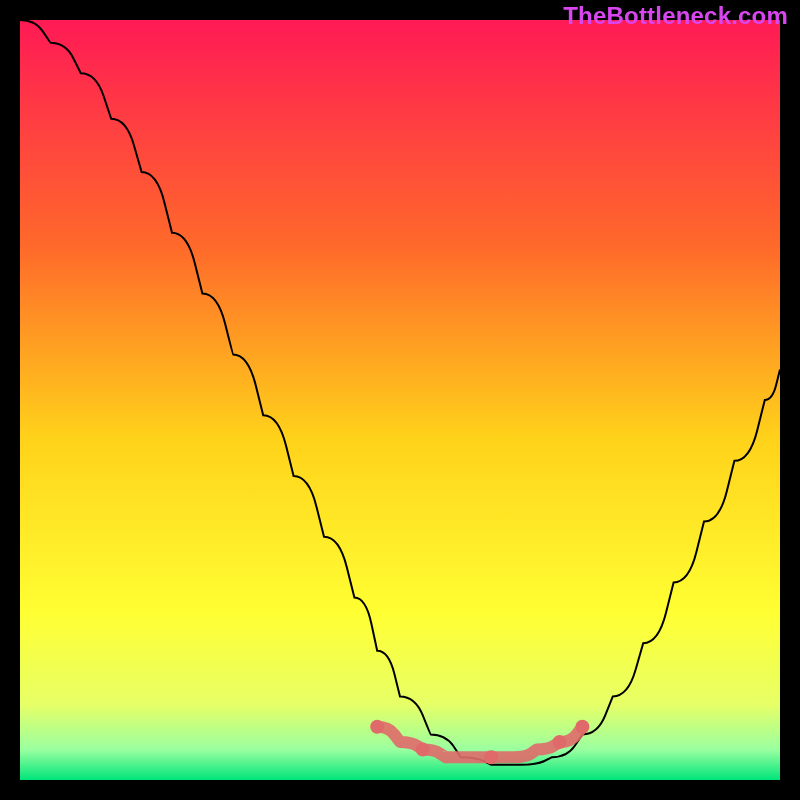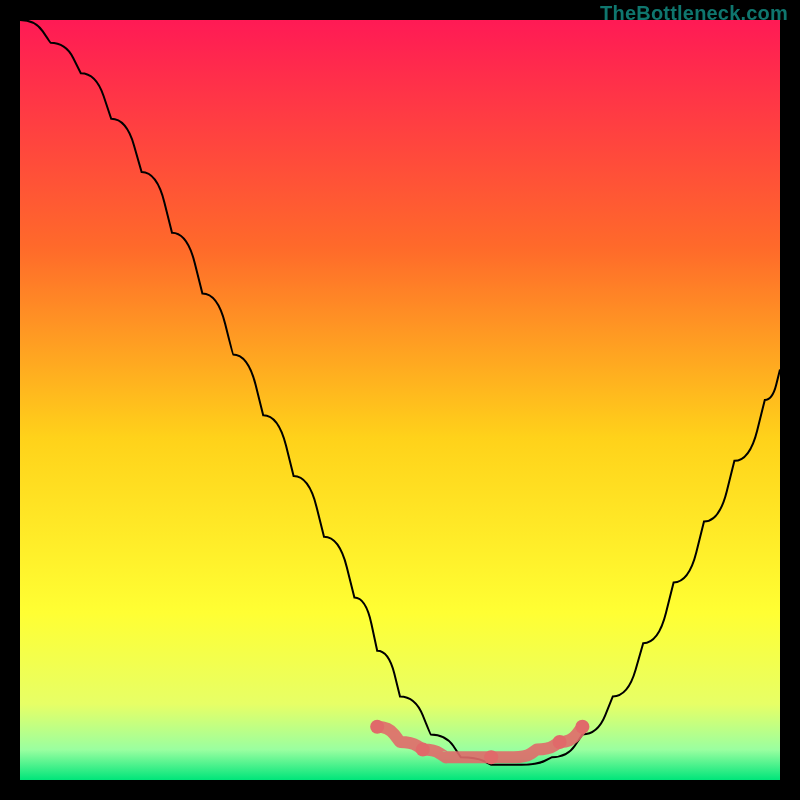--- a/index.html
+++ b/index.html
@@ -14,22 +14,22 @@
   .outer {
     width: 800px;
     height: 800px;
     background: #000;
     position: relative;
   }
   .watermark {
     position: absolute;
     top: 2px;
     right: 12px;
-    color: #0f766e;
-    font-size: 20px;
+    color: #d946ef;
+    font-size: 24px;
     font-weight: 600;
     letter-spacing: 0.2px;
     z-index: 20;
     pointer-events: none;
   }
   .plot {
     position: absolute;
     left: 20px;
     top: 20px;
     width: 760px;

